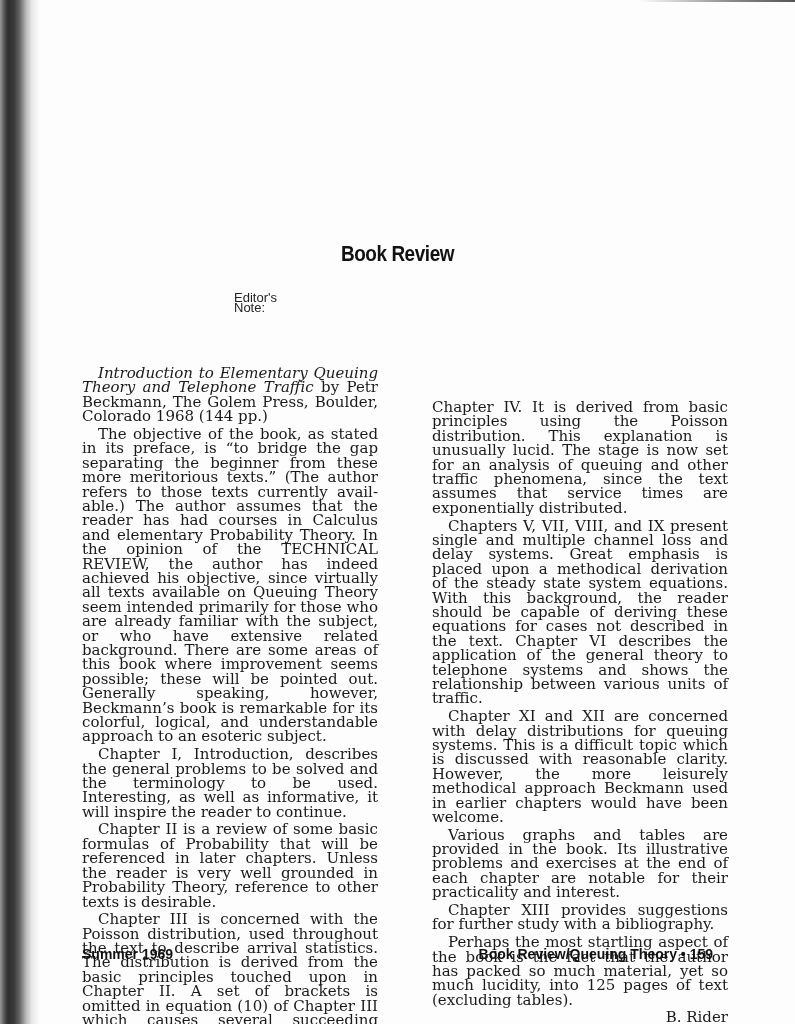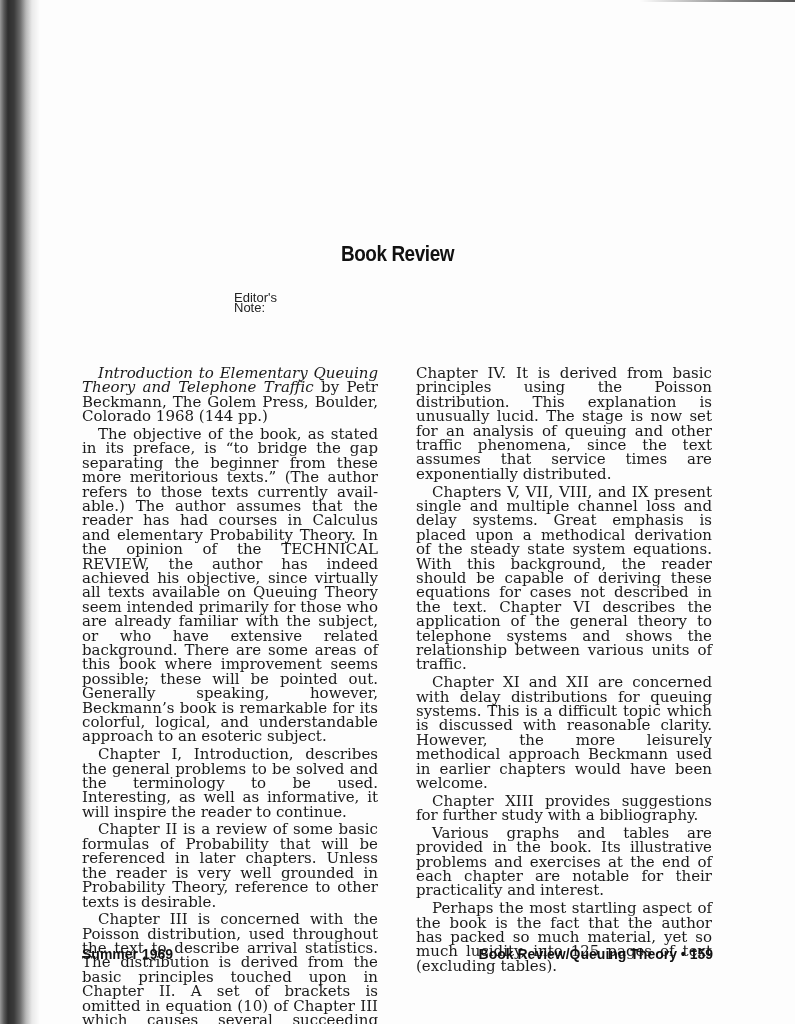--- a/index.html
+++ b/index.html
@@ -30,21 +30,21 @@
   }
   .note-label { width: 66px; flex: none; }
   .note-text { width: 356px; text-align: justify; text-align-last: left; }
   .col {
     position: absolute; top: 366px; width: 296px;
     font-size: 15px; line-height: 14.4px; text-align: justify;
   }
   .col p { margin: 0 0 3.3px 0; text-indent: 16px; hyphens: manual; }
   .col p.noindent { text-indent: 0; }
   .col-left { left: 82px; }
-  .col-right { left: 416px; }
+  .col-right { left: 432px; margin-top: 34px; }
   em { font-style: italic; }
   .sig { text-align: right; margin-top: 2px; }
   .footer {
     position: absolute; top: 946px; font-family: "Liberation Sans", sans-serif;
     font-weight: bold; font-size: 14px; color: #111;
   }
   .footer-left { left: 82px; }
   .footer-right { right: 82px; padding-left: 24px; }
 </style>
 </head>
@@ -65,19 +65,20 @@
   <p>Chapter I, Introduction, describes the general problems to be solved and the terminology to be used. Interesting, as well as informative, it will inspire the reader to continue.</p>
   <p>Chapter II is a review of some basic formulas of Probability that will be referenced in later chapters. Unless the reader is very well grounded in Probability Theory, reference to other texts is desirable.</p>
   <p>Chapter III is concerned with the Poisson dis­tribution, used throughout the text to describe arrival statistics. The distribution is derived from the basic principles touched upon in Chap­ter II. A set of brackets is omitted in equation (10) of Chapter III which causes several suc­ceeding statements to appear to have a mys­terious origin.</p>
   <p style="text-align-last: justify;">The exponential bibliography is discussed in</p>
 </div>
 
 <div class="col col-right">
   <p class="noindent">Chapter IV. It is derived from basic principles using the Poisson distribution. This explanation is unusually lucid. The stage is now set for an analysis of queuing and other traffic phenomena, since the text assumes that service times are exponentially distributed.</p>
   <p>Chapters V, VII, VIII, and IX present single and multiple channel loss and delay systems. Great emphasis is placed upon a methodical derivation of the steady state system equations. With this background, the reader should be capable of deriving these equations for cases not described in the text. Chapter VI describes the application of the general theory to telephone systems and shows the relationship between various units of traffic.</p>
   <p>Chapter XI and XII are concerned with delay distributions for queuing systems. This is a difficult topic which is discussed with reasonable clarity. However, the more leisurely methodical approach Beckmann used in earlier chapters would have been welcome.</p>
+  <p>Various graphs and tables are provided in the book. Its illustrative problems and exercises at the end of each chapter are notable for their practicality and interest.</p>
   <p>Chapter XIII provides suggestions for further study with a bibliography.</p>
-  <p>Various graphs and tables are provided in the book. Its illustrative problems and exercises at the end of each chapter are notable for their practicality and interest.</p>
   <p>Perhaps the most startling aspect of the book is the fact that the author has packed so much material, yet so much lucidity, into 125 pages of text (excluding tables).</p>
+  <div class="sig">B. Rider</div>
 </div>
 
 <div class="footer footer-left">Summer 1969</div>
 <div class="footer footer-right">Book Review/Queuing Theory • 159</div>
 
 </body></html>

